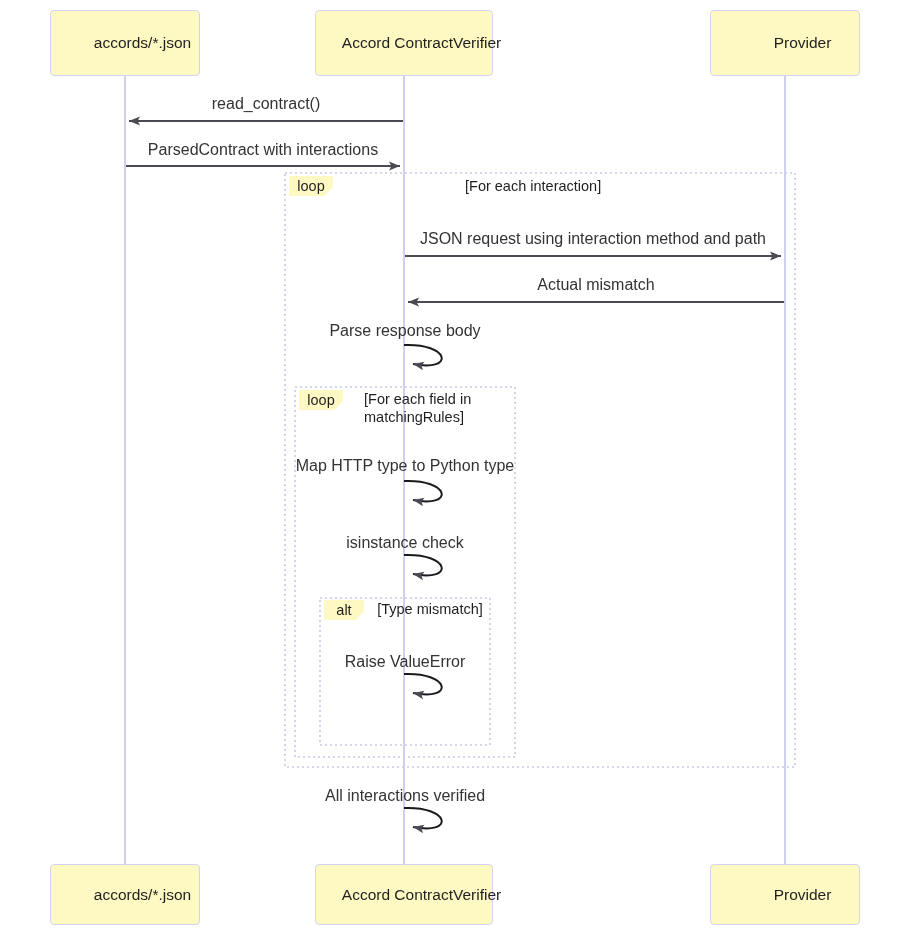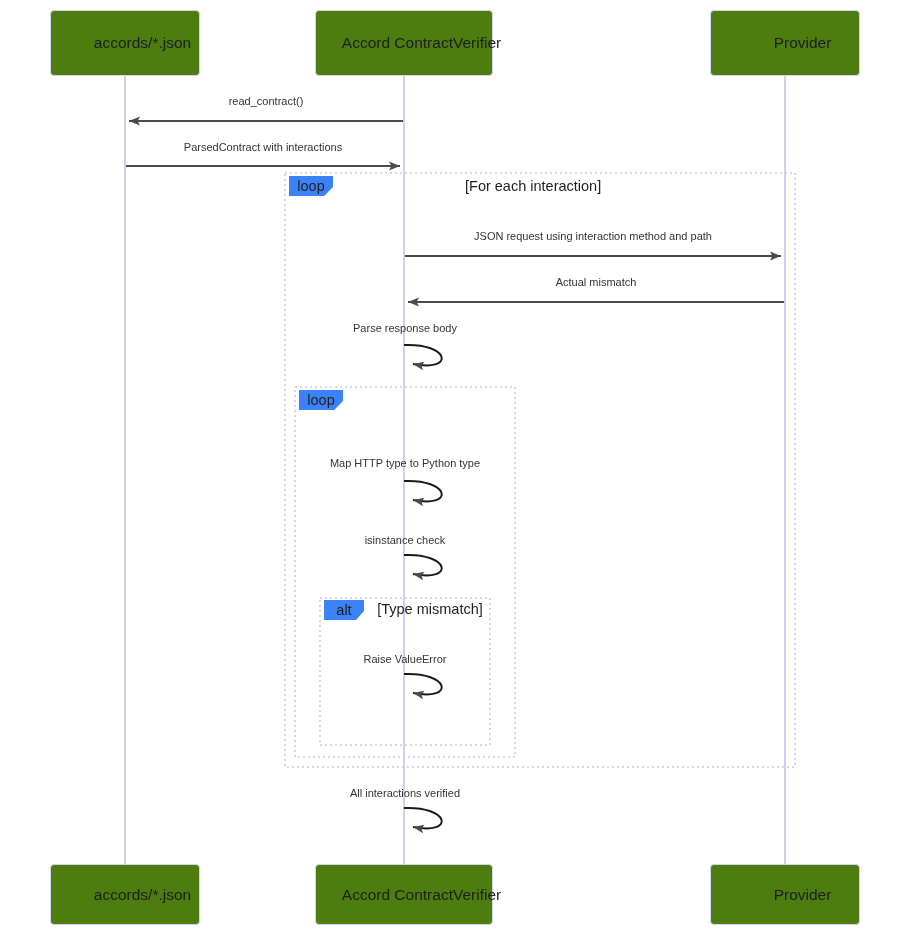--- a/index.html
+++ b/index.html
@@ -22,35 +22,35 @@
   }
   #svg-layer {
     position: absolute;
     left: 0;
     top: 0;
     width: 910px;
     height: 937px;
   }
   .participant-box {
     position: absolute;
-    background: #4d7c0f;
+    background: #fef9c3;
     border: 1px solid #d3d3f5;
     border-radius: 4px;
     display: flex;
     align-items: center;
     justify-content: center;
     font-size: 15.5px;
     color: #1f1f1f;
     box-sizing: border-box;
     white-space: nowrap;
     padding-left: 35px;
   }
   .frag-label {
     position: absolute;
-    background: #3b82f6;
+    background: #fef9c3;
     font-size: 14.5px;
     color: #1f1f1f;
     display: flex;
     align-items: center;
     justify-content: center;
     box-sizing: border-box;
     padding: 0 8px 0 8px;
     height: 20px;
   }
   .frag-label.notched {
@@ -58,21 +58,21 @@
   }
   .frag-cond {
     position: absolute;
     font-size: 14.5px;
     color: #1f1f1f;
     text-align: left;
     line-height: 1.22;
   }
   .msg-label {
     position: absolute;
-    font-size: 11px;
+    font-size: 16px;
     color: #333333;
     white-space: nowrap;
     text-align: center;
   }
 </style>
 </head>
 <body>
 
 <div id="diagram">
 
@@ -135,20 +135,23 @@
   <div class="frag-label notched" style="left:289px; top:176px; width:44px;">
     <span>loop</span>
   </div>
   <div class="frag-cond" style="left:465px; top:178px; width:200px;">
     <span>[For each interaction]</span>
   </div>
 
   <div class="frag-label notched" style="left:299px; top:390px; width:44px;">
     <span>loop</span>
   </div>
+  <div class="frag-cond" style="left:364px; top:391px; width:130px;">
+    <span>[For each field in matchingRules]</span>
+  </div>
 
   <div class="frag-label notched" style="left:324px; top:600px; width:40px;">
     <span>alt</span>
   </div>
   <div class="frag-cond" style="left:370px; top:601px; width:120px; text-align:center;">
     <span>[Type mismatch]</span>
   </div>
 
   <div class="msg-label" style="left:166px; top:95px; width:200px;">
     <span>read_contract()</span>

